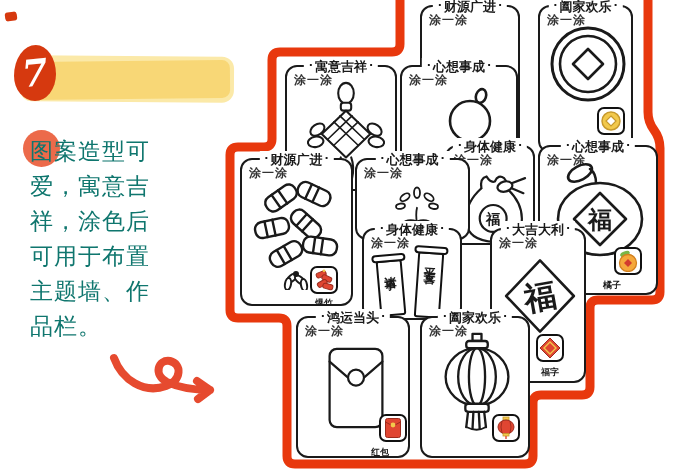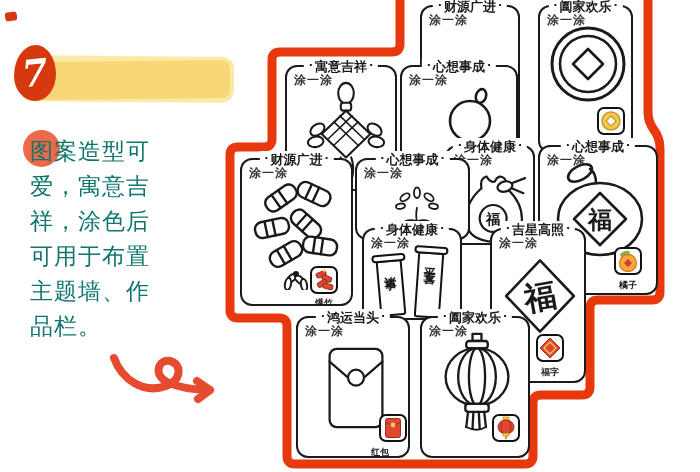--- a/index.html
+++ b/index.html
@@ -183,21 +183,21 @@
         </g>
         <text x="54" y="67" text-anchor="middle" font-size="24" font-weight="bold" fill="#1a1a1a">福</text>
       </svg>
       <div class="chip" style="left:74px;top:100px;">
         <svg width="22" height="22" viewBox="0 0 22 22">
           <ellipse cx="8" cy="4" rx="5" ry="2.6" fill="#7ab648" transform="rotate(-20 8 4)"></ellipse>
           <circle cx="11" cy="13" r="8.5" fill="#f5a83c" stroke="#d2801f" stroke-width="1.3"></circle>
           <path d="M11,9 L15,13 L11,17 L7,13 Z" fill="#d23b2e"></path>
         </svg>
       </div>
-      <div class="chip-label" style="left:66px;top:132px;">橘子</div>
+      <div class="chip-label" style="left:50px;top:132px;">橘子</div>
     </div>
     <div class="card-title">
       <span class="dot">·</span><span>心想事成</span><span class="dot">·</span>
     </div>
   </div>
 
   <div class="card" style="left:240px;top:158px;width:113px;height:148px;">
     <div class="card-body">
       <div class="tint">涂一涂</div>
       <svg class="drawing" style="left:6px;top:18px;" width="100" height="112" viewBox="0 0 100 112">
@@ -302,21 +302,21 @@
       </svg>
       <div class="chip" style="left:44px;top:104px;">
         <svg width="22" height="22" viewBox="0 0 22 22">
           <path d="M11,1 L21,11 L11,21 L1,11 Z" fill="#e04632" stroke="#9c2c1e" stroke-width="1"></path>
           <path d="M11,5 L17,11 L11,17 L5,11 Z" fill="none" stroke="#f2c94c" stroke-width="1.4"></path>
         </svg>
       </div>
       <div class="chip-label" style="left:36px;top:136px;">福字</div>
     </div>
     <div class="card-title">
-      <span class="dot">·</span><span>吉星高照</span><span class="dot">·</span>
+      <span class="dot">·</span><span>大吉大利</span><span class="dot">·</span>
     </div>
   </div>
 
   <div class="card" style="left:296px;top:316px;width:114px;height:142px;">
     <div class="card-body">
       <div class="tint">涂一涂</div>
       <svg class="drawing" style="left:22px;top:22px;" width="72" height="96" viewBox="0 0 90 110">
         <g fill="#fff" stroke="#1a1a1a" stroke-width="2.8" stroke-linecap="round" stroke-linejoin="round">
           <rect x="12" y="6" width="66" height="98" rx="9"></rect>
           <path d="M12,22 L34,41 M78,22 L56,41" fill="none"></path>

